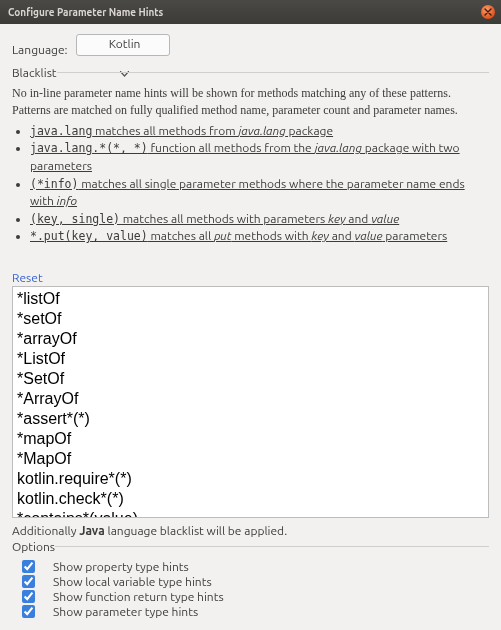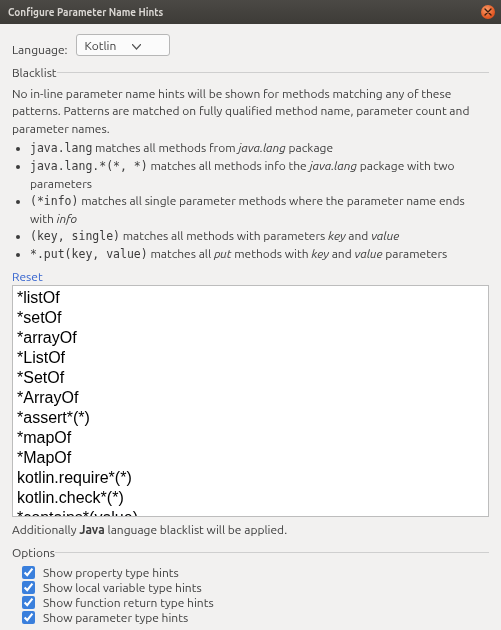--- a/index.html
+++ b/index.html
@@ -55,39 +55,42 @@
     background: #fbfbfb;
     border: 1px solid #b7b7b7;
     border-radius: 3px;
     padding: 2px 4px 2px 8px;
     display: flex;
     align-items: center;
     gap: 16px;
     min-width: 94px;
     height: 22px;
     cursor: pointer;
+    flex-direction: column;
   }
   .combo .chev { color: #555; }
   .section-header {
     display: flex;
     align-items: center;
     margin: 6px 0 6px 0;
   }
   .section-header .line {
     flex: 1;
     height: 1px;
     background: #cfcfcf;
   }
   .section-title { color: #3c3c3c; }
   .explain {
     line-height: 1.45;
+    font-family: Liberation Serif, serif;
   }
   ul.patternlist {
-    margin: 2px 0 8px 0;
+    margin: 2px 0 26px 0;
     padding-left: 18px;
+    text-decoration: underline;
   }
   ul.patternlist li {
     line-height: 1.45;
     margin-bottom: 0;
   }
   code.mono {
     font-family: "DejaVu Sans Mono", Menlo, Consolas, monospace;
     font-size: 11.5px;
   }
   .resetrow {
@@ -112,21 +115,21 @@
   }
   .additional {
     margin-top: 4px;
   }
   .options {
     margin-top: 2px;
   }
   .opt {
     display: flex;
     align-items: center;
-    gap: 8px;
+    gap: 18px;
     padding: 1px 0;
   }
   input[type="checkbox"] {
     width: 13px;
     height: 13px;
     accent-color: #3a7fdc;
     margin: 0 0 0 10px;
   }
 </style>
 </head>
@@ -160,21 +163,21 @@
     <div class="line"></div>
   </div>
 
   <div class="explain">No in-line parameter name hints will be shown for methods matching any of these patterns. Patterns are matched on fully qualified method name, parameter count and parameter names.</div>
 
   <ul class="patternlist">
     <li>
       <code class="mono">java.lang</code><span> matches all methods from </span><i>java.lang</i><span> package</span>
     </li>
     <li>
-      <code class="mono">java.lang.*(*, *)</code><span> matches all methods info the </span><i>java.lang</i><span> package with two parameters</span>
+      <code class="mono">java.lang.*(*, *)</code><span> function all methods from the </span><i>java.lang</i><span> package with two parameters</span>
     </li>
     <li>
       <code class="mono">(*info)</code><span> matches all single parameter methods where the parameter name ends with </span><i>info</i>
     </li>
     <li>
       <code class="mono">(key, single)</code><span> matches all methods with parameters </span><i>key</i><span> and </span><i>value</i>
     </li>
     <li>
       <code class="mono">*.put(key, value)</code><span> matches all </span><i>put</i><span> methods with </span><i>key</i><span> and </span><i>value</i><span> parameters</span>
     </li>
@@ -198,21 +201,21 @@
 *contains*(value)
 *containsKey(key)
 kotlin.lazyOf(value)
 *SequenceBuilder.resume(value)
 *SequenceBuilder.yield(value)</textarea>
 
   <div class="additional">
     <span>Additionally </span><b>Java</b><span> language blacklist will be applied.</span>
   </div>
 
-  <div class="section-header" style="margin-top:10px">
+  <div class="section-header" style="margin-top:3px">
     <span class="section-title">Options</span>
     <div class="line"></div>
   </div>
 
   <div class="options" id="options-container">
       <label class="opt">
         <input type="checkbox" checked="" style="">
         <span>Show property type hints</span>
       </label>
       <label class="opt">

